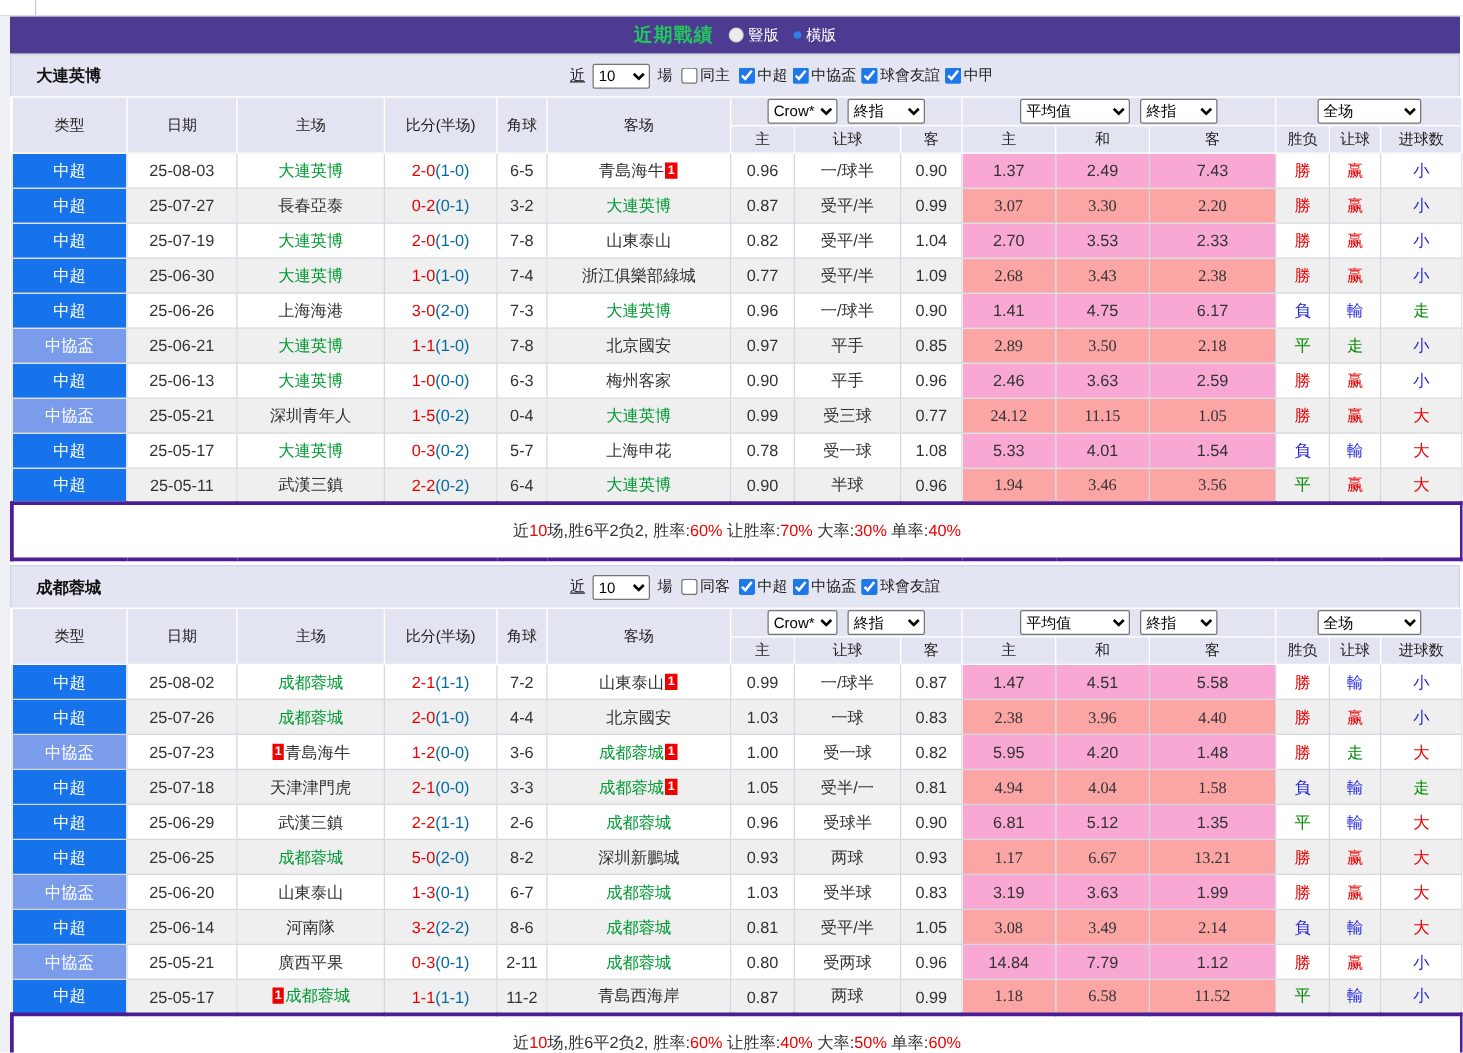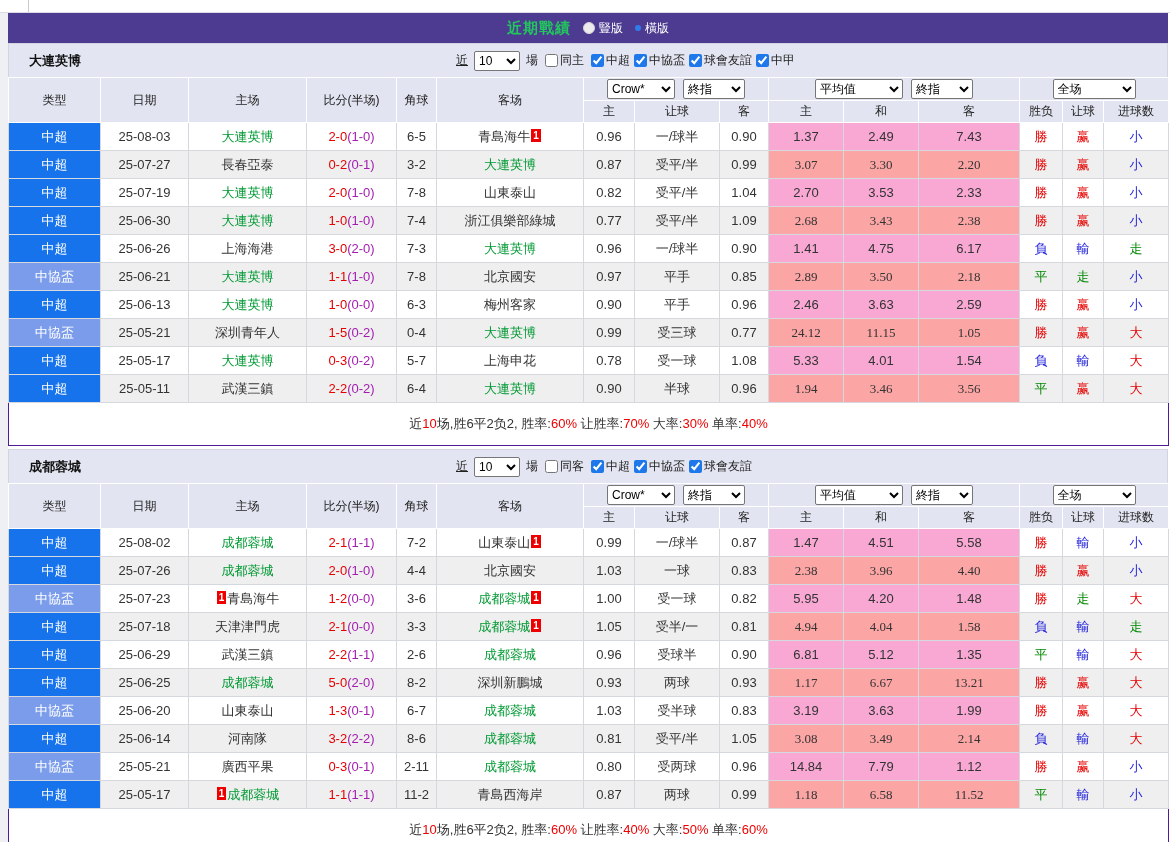--- a/index.html
+++ b/index.html
@@ -43,39 +43,39 @@
   input[type=checkbox] { width:13px; height:13px; accent-color:#1e78e9; margin:0; }
 
   
   table { border-collapse:collapse; table-layout:fixed; width:1160px; background:#fff; border:1px solid #b9bcc9; }
   thead th {
     background:#e2e5f1; border:1px solid #ffffff; font-weight:normal; font-size:12px; color:#222;
     height:22px; padding:0; text-align:center;
   }
   thead tr.grp-row th { height:23px; }
   thead .grp select { margin:0 4px; }
-  .sel-book { width:68px; } .sel-final { width:62px; } .sel-avg { width:88px; } .sel-scope { width:83px; }
+  .sel-book { width:56px; } .sel-final { width:62px; } .sel-avg { width:88px; } .sel-scope { width:83px; }
   tbody td {
     border:1px solid #d6d8e0; text-align:center; font-size:13px; color:#333; height:28px; padding:0 1px;
     background:#fff; overflow:hidden; white-space:nowrap;
   }
   tbody tr.alt td { background:#efefef; }
   tbody td.avg { background:#f9a8d4; }
   tbody tr.alt td.avg { background:#fca5a5;font-family:Liberation Serif, serif; }
   td.type-csl { background:#1673ec !important; color:#fff; }
   td.type-cup { background:#7b9ceb !important; color:#fff; }
   .focal { color:#009933; }
   .score { color:#e60000; }
-  .half { color:#a21caf; }
+  .half { color:#0369a1; }
   .c-r { color:#e60000; } .c-b { color:#2424dd; } .c-g { color:#008800; }
   .badge {
     display:inline-block; background:#ee0000; color:#fff; font-size:10px; font-weight:bold;
     line-height:13px; padding:0 2px; vertical-align:2px; margin:0 1px;
   }
-  tfoot td { border:1px solid #4c1d95; background:#fff; height:26px; text-align:center; font-size:13px; padding:12px; }
+  tfoot td { border:3px solid #4c1d95; background:#fff; height:26px; text-align:center; font-size:13px; padding:12px; }
   .sum-r { color:#ee0000; } .sum-k { color:#333; }
   .bottom-strip { height:10px; background:#eef0f4; width:1170px; margin-left:-8px; margin-top:1px; }
 </style>
 </head>
 <body>
 
 <div class="left-gutter"></div>
 <div class="top-strip">
     <span class="vline"></span>
   </div>

